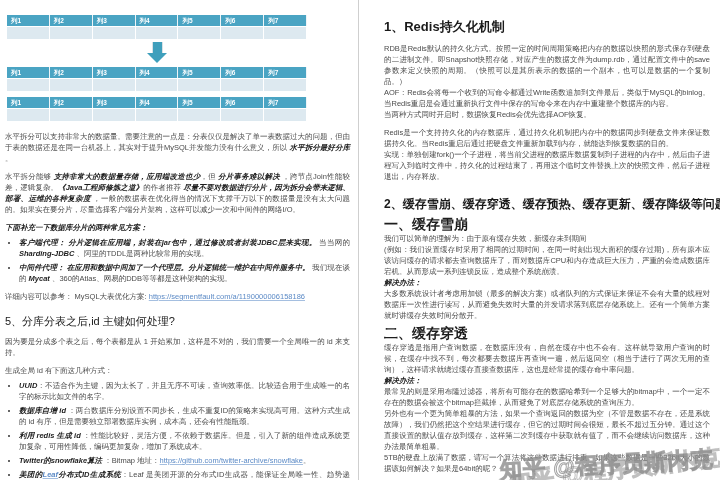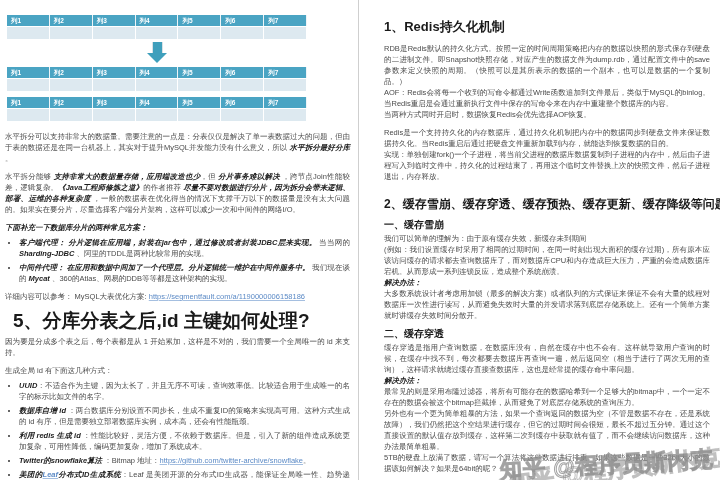--- a/index.html
+++ b/index.html
@@ -24,24 +24,24 @@
   .arrow{position:absolute;left:142px;top:3px;}
   .arrow .shaft{width:9px;height:11px;background:#3f9fbc;margin:0 auto;
     border-left:1px solid #d9e1e5;border-right:1px solid #d9e1e5;}
   .arrow .head{width:0;height:0;border-left:10px solid transparent;border-right:10px solid transparent;
     border-top:10px solid #3f9fbc;}
 
   
   .para{white-space:pre-line;text-align:justify;margin:0 0 7px 0;}
   .b{font-weight:bold;color:#1d1d1d;font-style:italic;}
   .lnk{color:#5b8ac6;text-decoration:underline;text-decoration-color:rgba(91,138,198,.55);word-break:break-all;}
-  .h-left{font-size:19px;line-height:16px;font-weight:bold;color:#1a1a1a;margin:11px 0 7px 8px;}
+  .h-left{font-size:11px;line-height:16px;font-weight:normal;color:#1a1a1a;margin:11px 0 7px 0;}
   .h-r1{font-size:13px;line-height:16px;font-weight:bold;color:#1a1a1a;margin:2px 0 8px 0;}
   .h-r2{font-size:12px;line-height:15px;font-weight:bold;color:#1a1a1a;margin:15px 0 7px 0;white-space:nowrap;}
-  .sub{font-size:10px;font-weight:bold;color:#1d1d1d;margin:7px 0 3px 0;}
+  .sub{font-size:14px;font-weight:bold;color:#1d1d1d;margin:7px 0 3px 0;}
   ul{margin:4px 0 7px 0;padding-left:14px;}
   li{margin-bottom:3px;text-align:justify;white-space:pre-line;}
   li::marker{color:#333;font-size:7px;}
   .intro{margin:0 0 4px 0;}
 
   
   .watermark{position:absolute;right:2px;bottom:2px;width:300px;height:56px;z-index:9;pointer-events:none;}
   .wm{position:absolute;right:4px;bottom:8px;white-space:nowrap;font-size:22px;font-weight:bold;
     letter-spacing:1px;color:transparent;-webkit-text-stroke:1px #8d8d8d;}
   .wm1{transform:rotate(-3deg);opacity:.8;}

